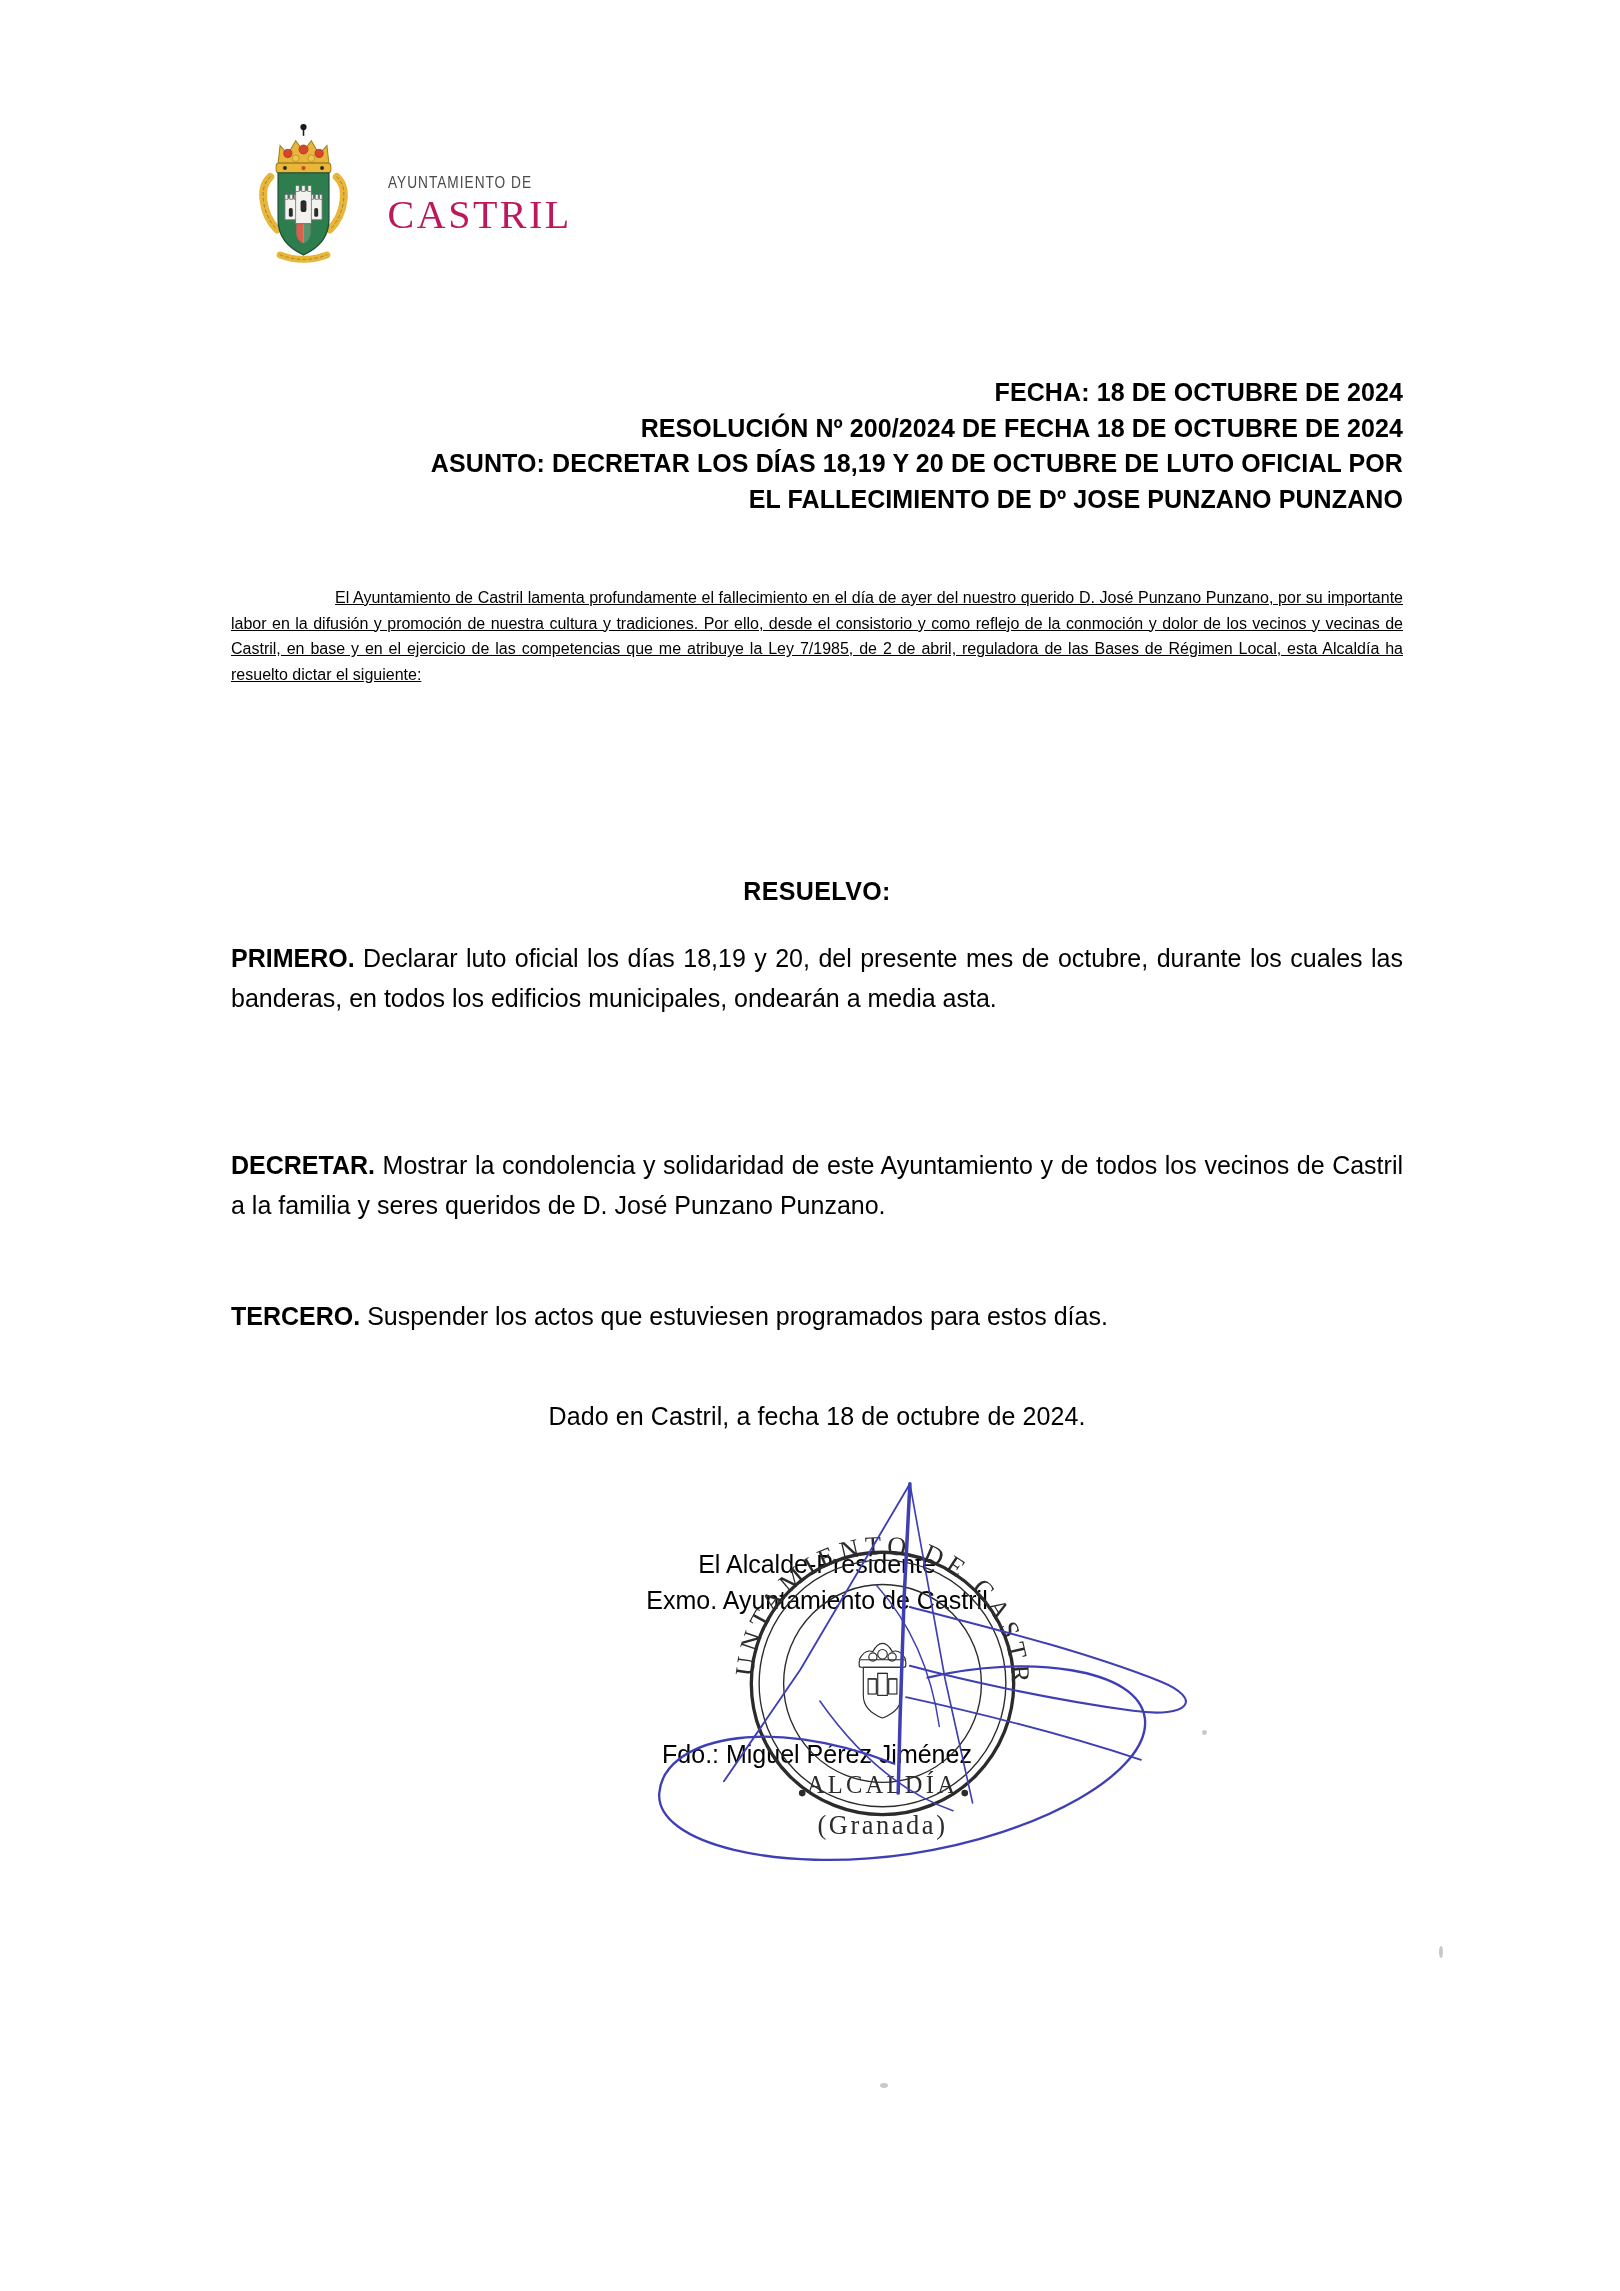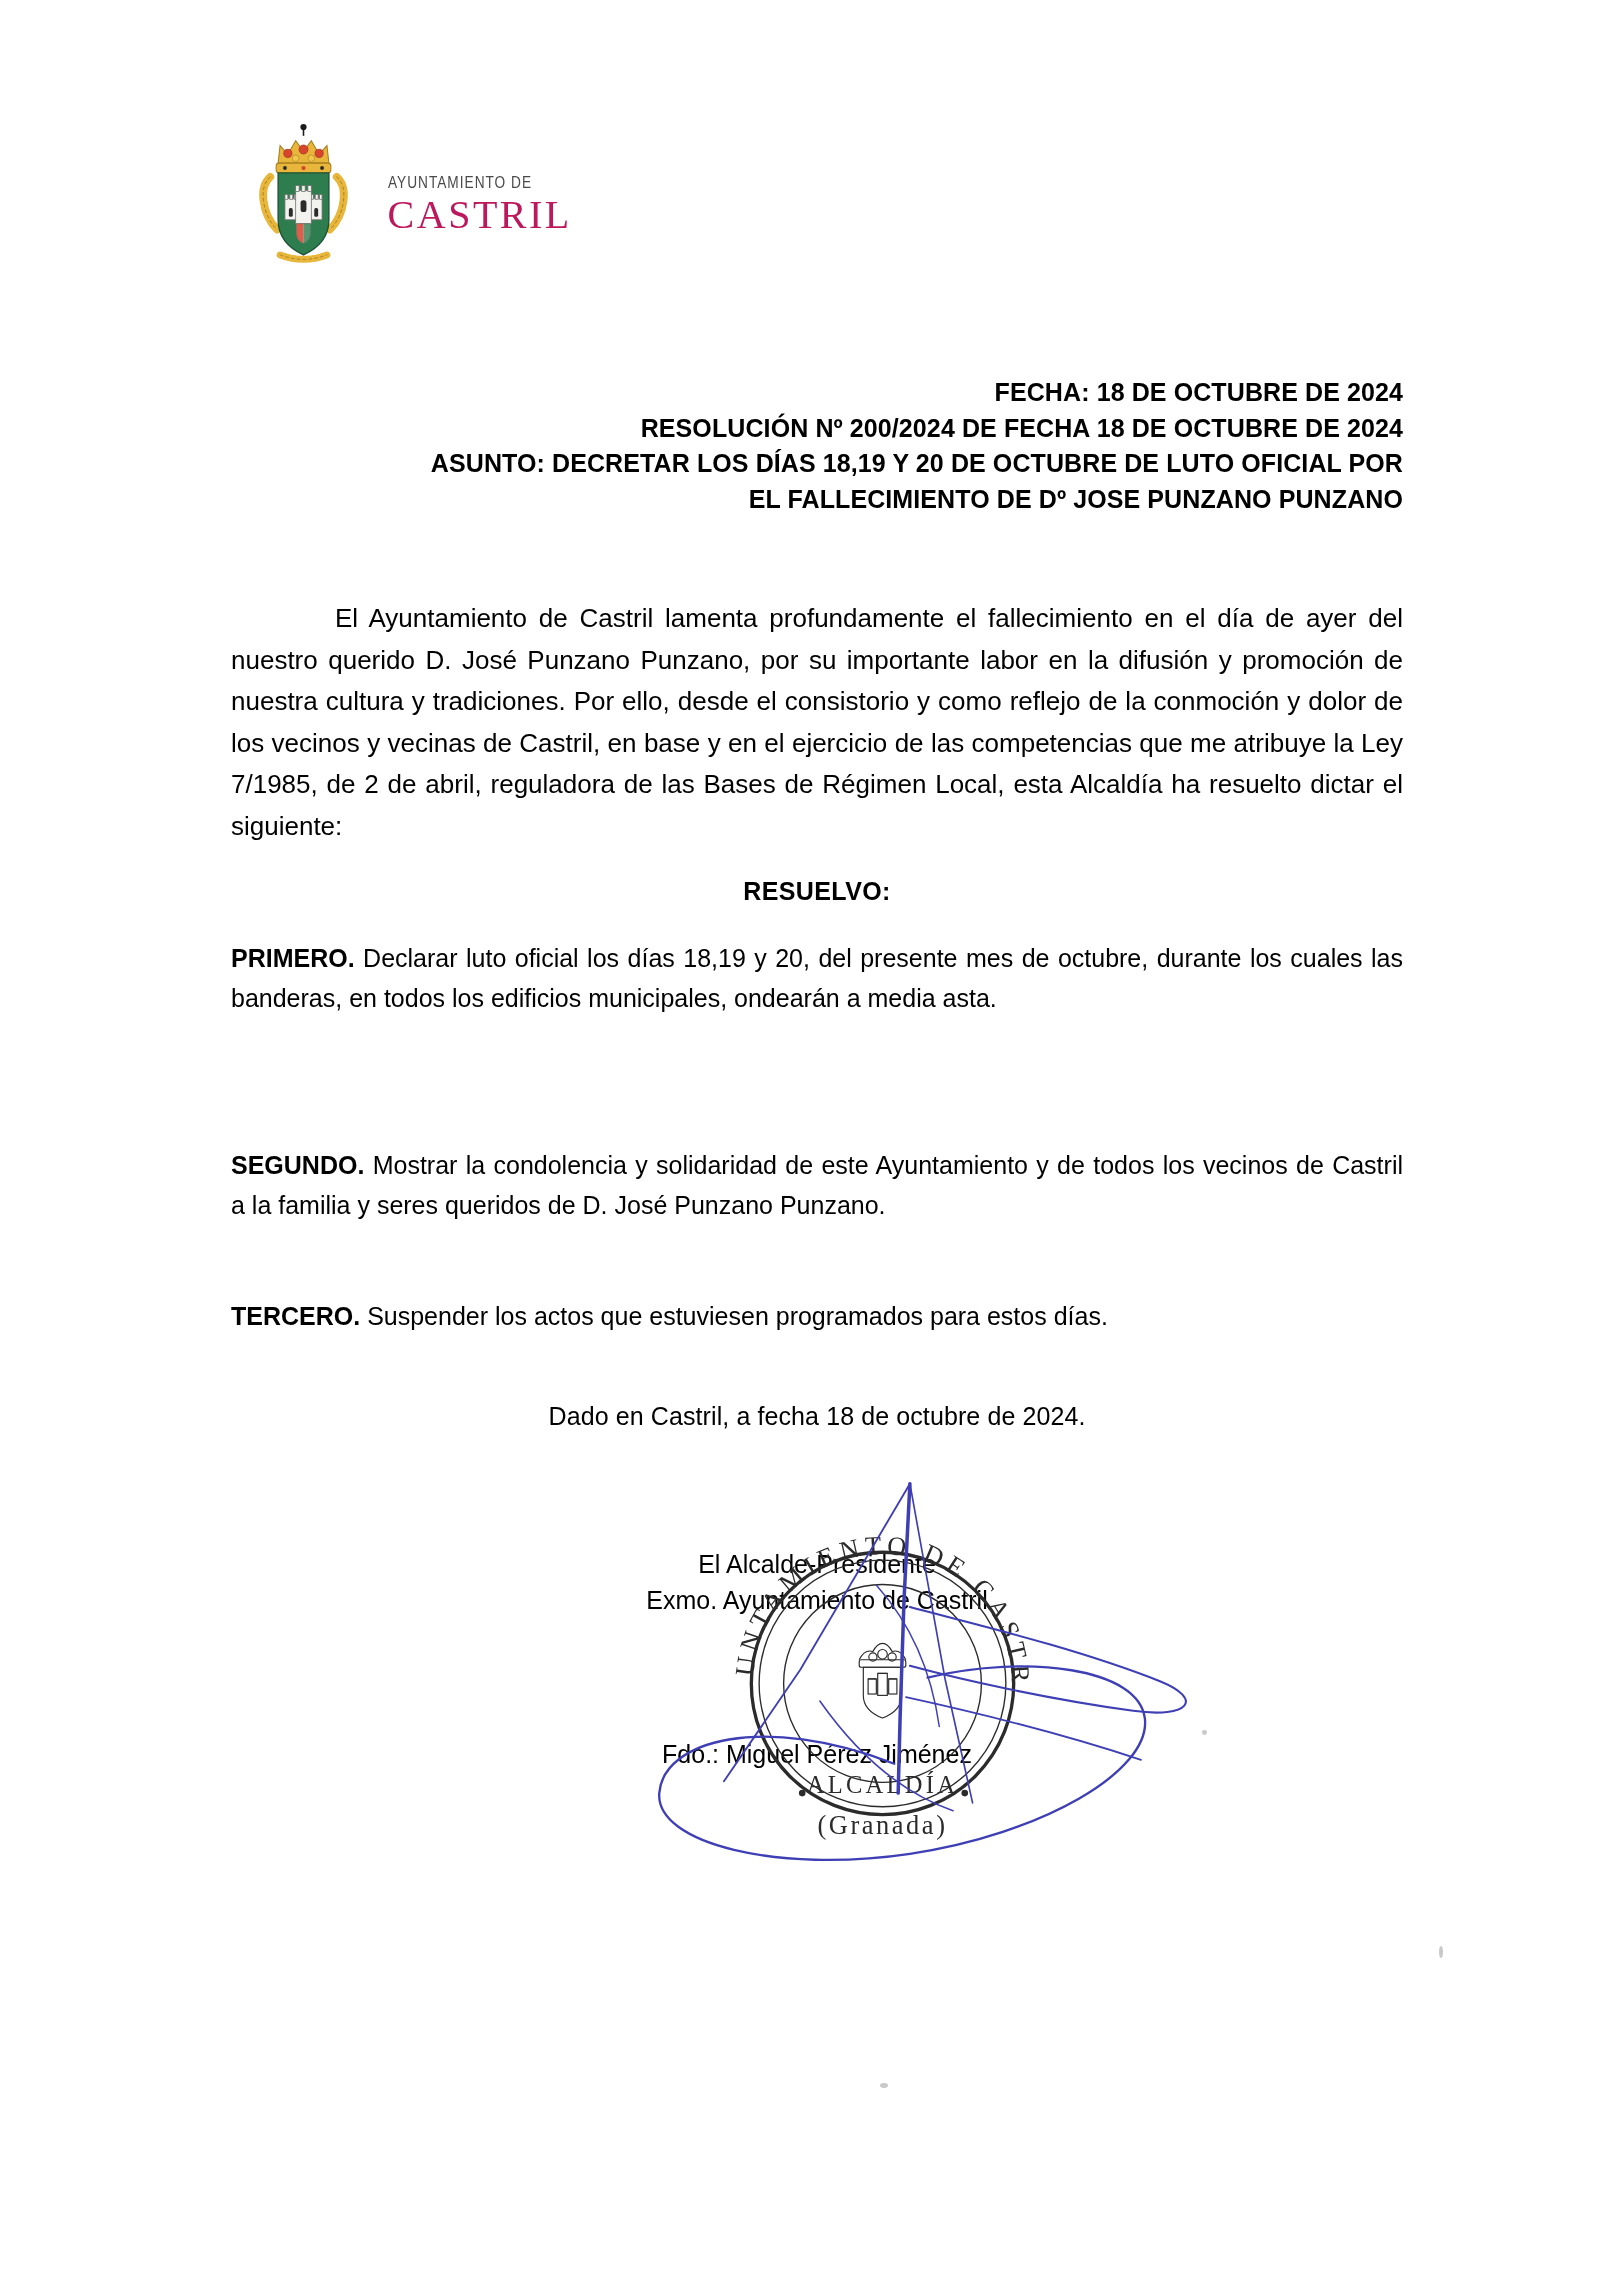--- a/index.html
+++ b/index.html
@@ -71,25 +71,26 @@
   #heading {
     top: 375px;
     font-size: 25px;
     font-weight: bold;
     line-height: 1.42;
     letter-spacing: 0.1px;
   }
   #heading div { white-space: nowrap; }
 
   #intro {
-    top: 598px;
-    font-size: 26px;
+    top: 585px;
+    font-size: 16px;
     line-height: 1.60;
     text-align: justify;
     text-indent: 104px;
+    text-decoration: underline;
   }
 
   #resuelvo {
     top: 877px;
     font-size: 25px;
     font-weight: bold;
     text-align: center;
     letter-spacing: 0.4px;
   }
 
@@ -213,21 +214,21 @@
   </div>
 
   <div class="col" id="intro">El Ayuntamiento de Castril lamenta profundamente el fallecimiento en el día de ayer del nuestro querido D. José Punzano Punzano, por su importante labor en la difusión y promoción de nuestra cultura y tradiciones. Por ello, desde el consistorio y como reflejo de la conmoción y dolor de los vecinos y vecinas de Castril, en base y en el ejercicio de las competencias que me atribuye la Ley 7/1985, de 2 de abril, reguladora de las Bases de Régimen Local, esta Alcaldía ha resuelto dictar el siguiente:</div>
 
   <div class="col" id="resuelvo">RESUELVO:</div>
 
   <div class="col clause" id="clause-1">
     <b>PRIMERO.</b><span> Declarar luto oficial los días 18,19 y 20, del presente mes de octubre, durante los cuales las banderas, en todos los edificios municipales, ondearán a media asta.</span>
   </div>
   <div class="col clause" id="clause-2">
-    <b>SEGUNDO.</b><span> Mostrar la condolencia y solidaridad de este Ayuntamiento y de todos los vecinos de Castril a la familia y seres queridos de D. José Punzano Punzano.</span>
+    <b>DECRETAR.</b><span> Mostrar la condolencia y solidaridad de este Ayuntamiento y de todos los vecinos de Castril a la familia y seres queridos de D. José Punzano Punzano.</span>
   </div>
   <div class="col clause" id="clause-3">
     <b>TERCERO.</b><span> Suspender los actos que estuviesen programados para estos días.</span>
   </div>
 
   <div class="col" id="dado">Dado en Castril, a fecha 18 de octubre de 2024.</div>
 
   <div class="col" id="sign-block">
     <div>El Alcalde-Presidente</div>
     <div>Exmo. Ayuntamiento de Castril</div>

